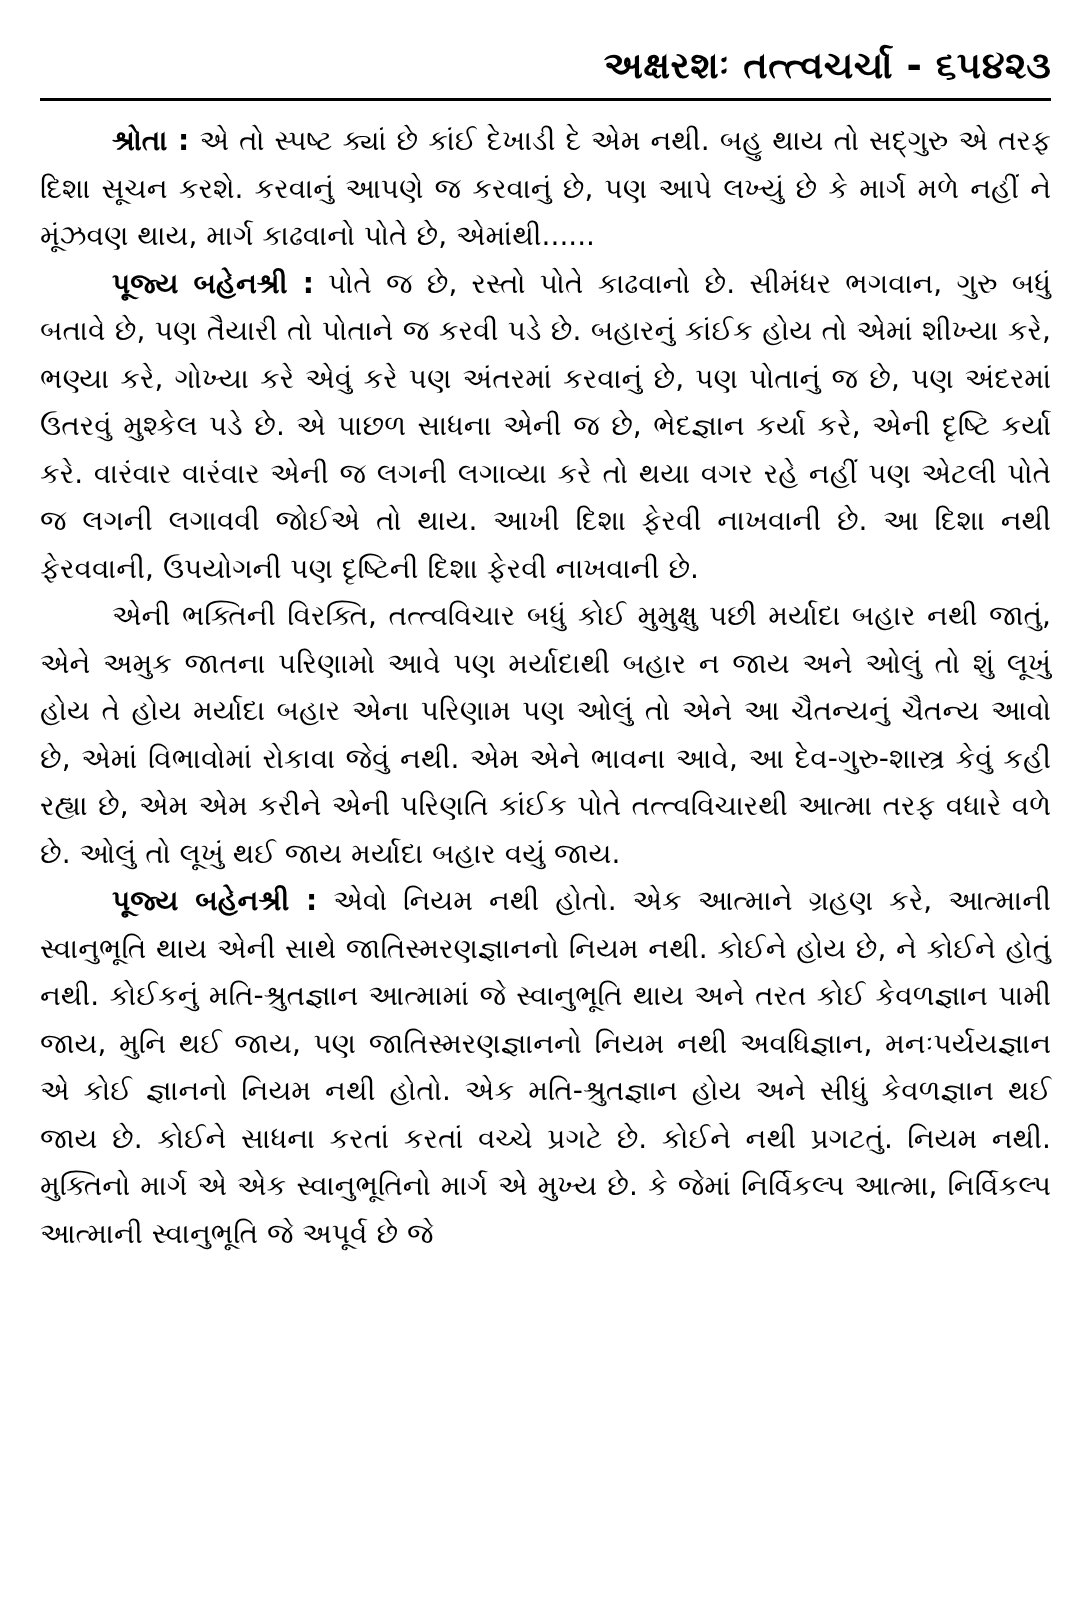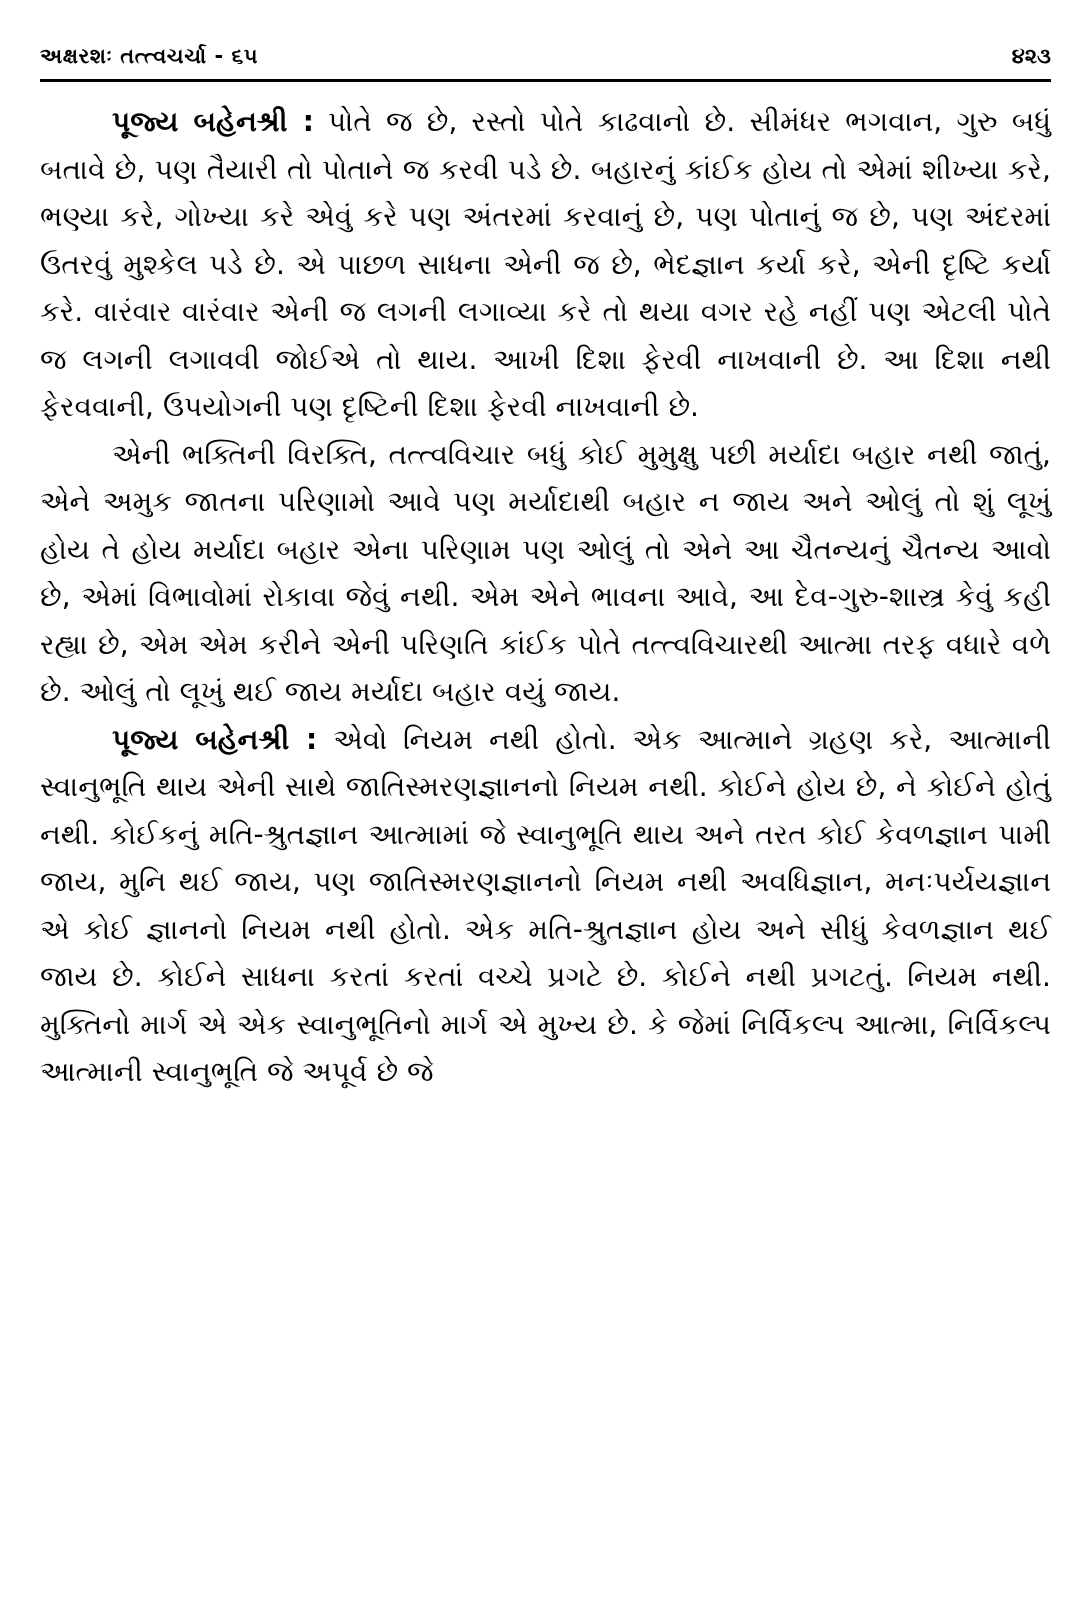--- a/index.html
+++ b/index.html
@@ -13,23 +13,23 @@
     overflow: hidden;
   }
   .page {
     box-sizing: border-box;
     width: 1091px;
     height: 1604px;
     padding: 44px 40px 0 40px;
   }
   .header-row {
     display: flex;
-    justify-content: space-between;
+    justify-content: flex-end;
     align-items: flex-end;
-    font-size: 21px;
+    font-size: 37px;
     line-height: 1.2;
   }
   .book-title { font-weight: bold; letter-spacing: 0.5px; }
   .page-number { font-weight: bold; }
   .header-rule {
     border: none;
     border-top: 3px solid #000000;
     margin: 10px 0 0 0;
   }
   .body-text {
@@ -49,18 +49,19 @@
 
 <div class="page">
 
   <div class="header-row">
     <span class="book-title">અક્ષરશઃ તત્ત્વચર્ચા - ૬૫</span>
     <span class="page-number">૪૨૩</span>
   </div>
   <hr class="header-rule">
 
   <div class="body-text">
+    <p><span class="speaker">શ્રોતા :</span> <span>એ તો સ્પષ્ટ ક્યાં છે કાંઈ દેખાડી દે એમ નથી. બહુ થાય તો સદ્‌ગુરુ એ તરફ દિશા સૂચન કરશે. કરવાનું આપણે જ કરવાનું છે, પણ આપે લખ્યું છે કે માર્ગ મળે નહીં ને મૂંઝવણ થાય, માર્ગ કાઢવાનો પોતે છે, એમાંથી......</span></p>
     <p><span class="speaker">પૂજ્ય બહેનશ્રી :</span> <span>પોતે જ છે, રસ્તો પોતે કાઢવાનો છે. સીમંધર ભગવાન, ગુરુ બધું બતાવે છે, પણ તૈયારી તો પોતાને જ કરવી પડે છે. બહારનું કાંઈક હોય તો એમાં શીખ્યા કરે, ભણ્યા કરે, ગોખ્યા કરે એવું કરે પણ અંતરમાં કરવાનું છે, પણ પોતાનું જ છે, પણ અંદરમાં ઉતરવું મુશ્કેલ પડે છે. એ પાછળ સાધના એની જ છે, ભેદજ્ઞાન કર્યા કરે, એની દૃષ્ટિ કર્યા કરે. વારંવાર વારંવાર એની જ લગની લગાવ્યા કરે તો થયા વગર રહે નહીં પણ એટલી પોતે જ લગની લગાવવી જોઈએ તો થાય. આખી દિશા ફેરવી નાખવાની છે. આ દિશા નથી ફેરવવાની, ઉપયોગની પણ દૃષ્ટિની દિશા ફેરવી નાખવાની છે.</span></p>
     <p><span>એની ભક્તિની વિરક્તિ, તત્ત્વવિચાર બધું કોઈ મુમુક્ષુ પછી મર્યાદા બહાર નથી જાતું, એને અમુક જાતના પરિણામો આવે પણ મર્યાદાથી બહાર ન જાય અને ઓલું તો શું લૂખું હોય તે હોય મર્યાદા બહાર એના પરિણામ પણ ઓલું તો એને આ ચૈતન્યનું ચૈતન્ય આવો છે, એમાં વિભાવોમાં રોકાવા જેવું નથી. એમ એને ભાવના આવે, આ દેવ-ગુરુ-શાસ્ત્ર કેવું કહી રહ્યા છે, એમ એમ કરીને એની પરિણતિ કાંઈક પોતે તત્ત્વવિચારથી આત્મા તરફ વધારે વળે છે. ઓલું તો લૂખું થઈ જાય મર્યાદા બહાર વયું જાય.</span></p>
     <p><span class="speaker">પૂજ્ય બહેનશ્રી :</span> <span>એવો નિયમ નથી હોતો. એક આત્માને ગ્રહણ કરે, આત્માની સ્વાનુભૂતિ થાય એની સાથે જાતિસ્મરણજ્ઞાનનો નિયમ નથી. કોઈને હોય છે, ને કોઈને હોતું નથી. કોઈકનું મતિ-શ્રુતજ્ઞાન આત્મામાં જે સ્વાનુભૂતિ થાય અને તરત કોઈ કેવળજ્ઞાન પામી જાય, મુનિ થઈ જાય, પણ જાતિસ્મરણજ્ઞાનનો નિયમ નથી અવધિજ્ઞાન, મનઃપર્યયજ્ઞાન એ કોઈ જ્ઞાનનો નિયમ નથી હોતો. એક મતિ-શ્રુતજ્ઞાન હોય અને સીધું કેવળજ્ઞાન થઈ જાય છે. કોઈને સાધના કરતાં કરતાં વચ્ચે પ્રગટે છે. કોઈને નથી પ્રગટતું. નિયમ નથી. મુક્તિનો માર્ગ એ એક સ્વાનુભૂતિનો માર્ગ એ મુખ્ય છે. કે જેમાં નિર્વિકલ્પ આત્મા, નિર્વિકલ્પ આત્માની સ્વાનુભૂતિ જે અપૂર્વ છે જે</span></p>
   </div>
 
 </div>
 
 </body></html>

